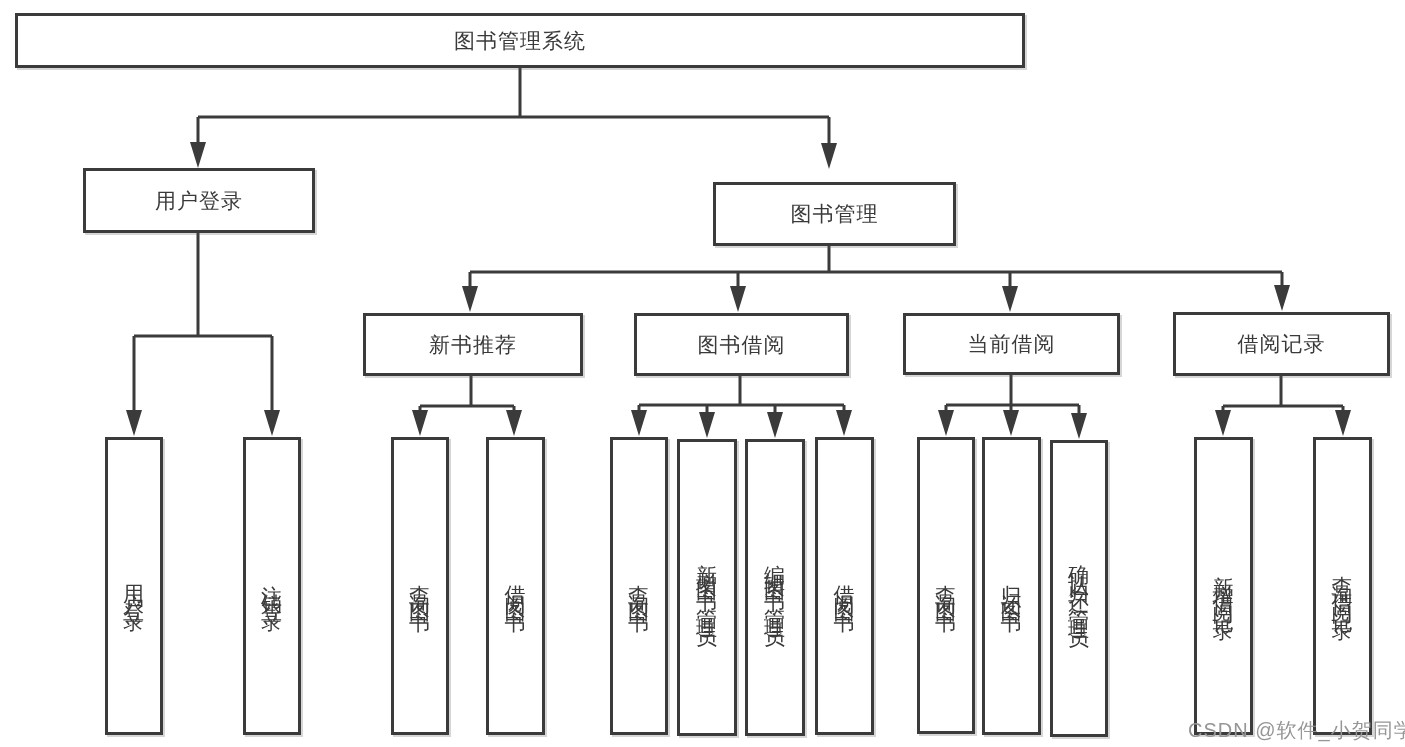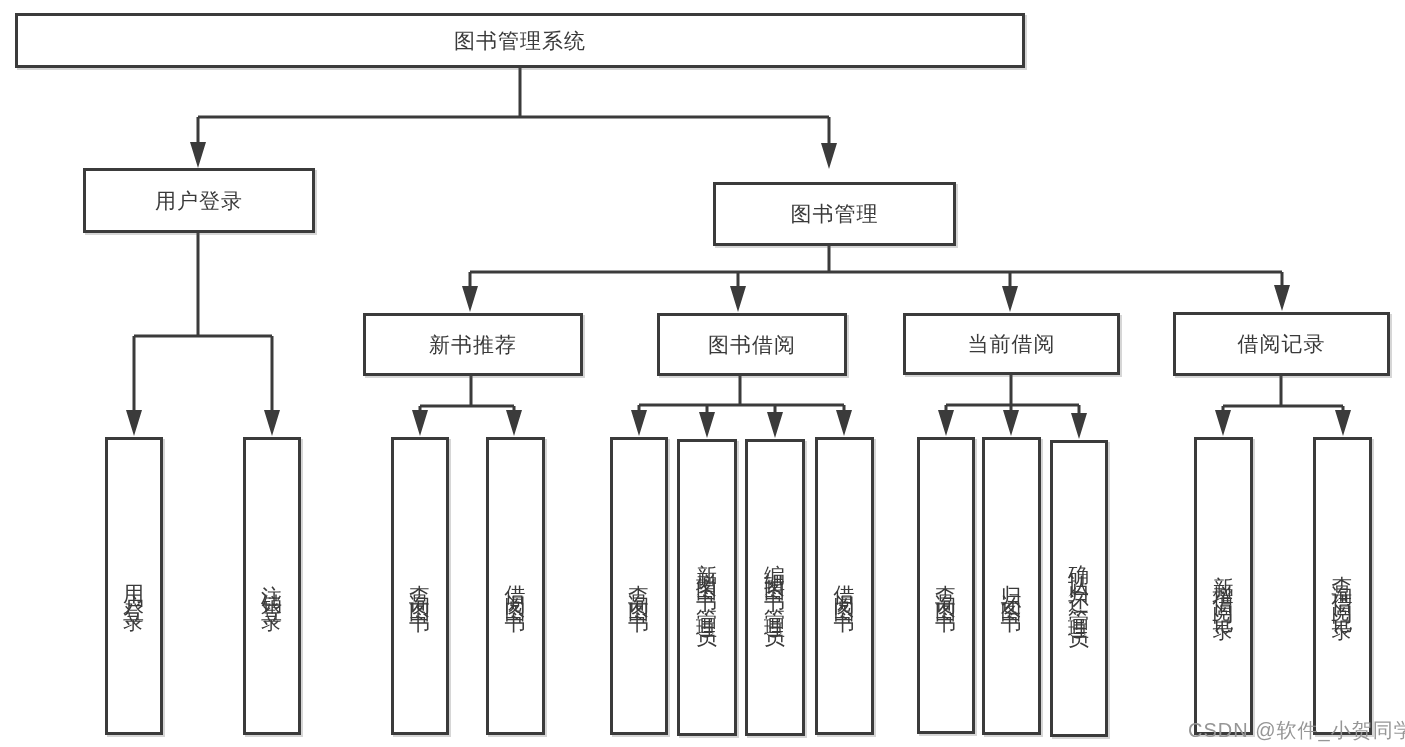--- a/index.html
+++ b/index.html
@@ -79,21 +79,21 @@
   <div class="hbox" style="left:83px;top:168px;width:232px;height:65px;">
     <span class="hlabel">用户登录</span>
   </div>
   <div class="hbox" style="left:713px;top:182px;width:243px;height:64px;">
     <span class="hlabel">图书管理</span>
   </div>
 
   <div class="hbox" style="left:363px;top:313px;width:220px;height:63px;">
     <span class="hlabel">新书推荐</span>
   </div>
-  <div class="hbox" style="left:657px;top:313px;width:190px;height:63px;font-family:Liberation Serif, serif;">
+  <div class="hbox" style="left:634px;top:313px;width:215px;height:63px;font-family:Liberation Serif, serif;">
     <span class="hlabel">图书借阅</span>
   </div>
   <div class="hbox" style="left:1173px;top:312px;width:217px;height:64px;">
     <span class="hlabel">借阅记录</span>
   </div>
   <div class="hbox" style="left:903px;top:313px;width:217px;height:62px;">
     <span class="hlabel">当前借阅</span>
   </div>
 
   <div class="vbox" style="left:105px;top:437px;width:58px;height:298px;">

